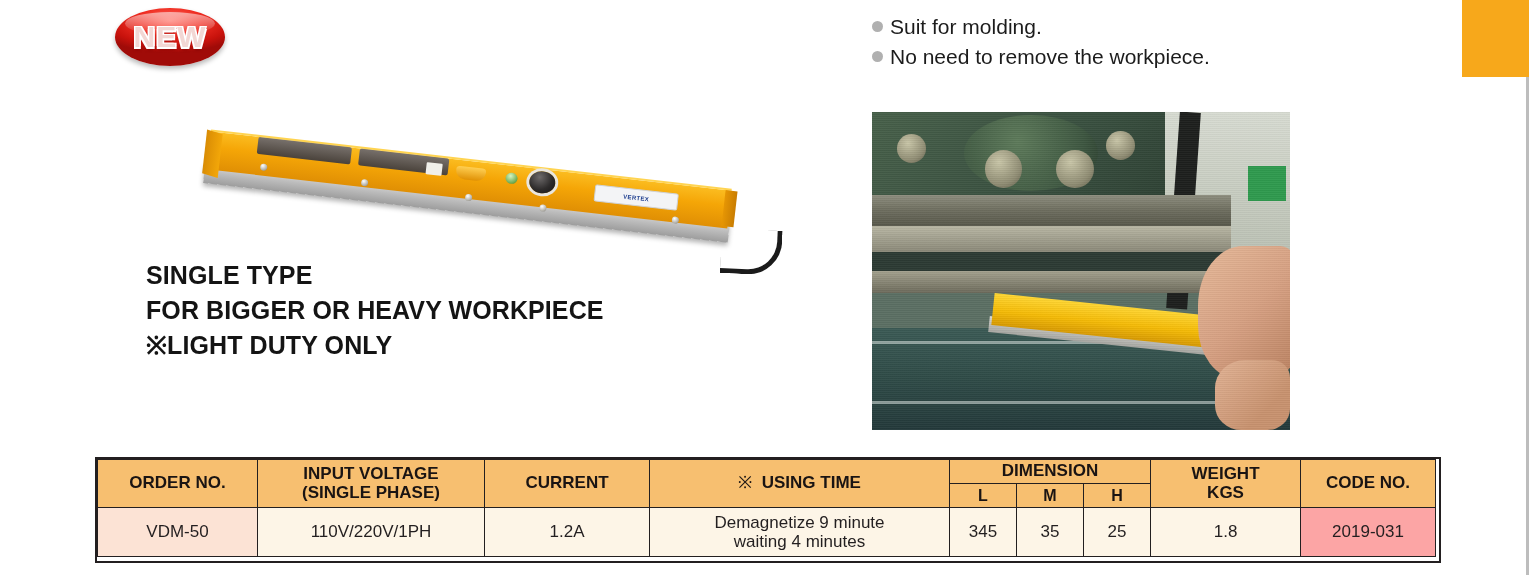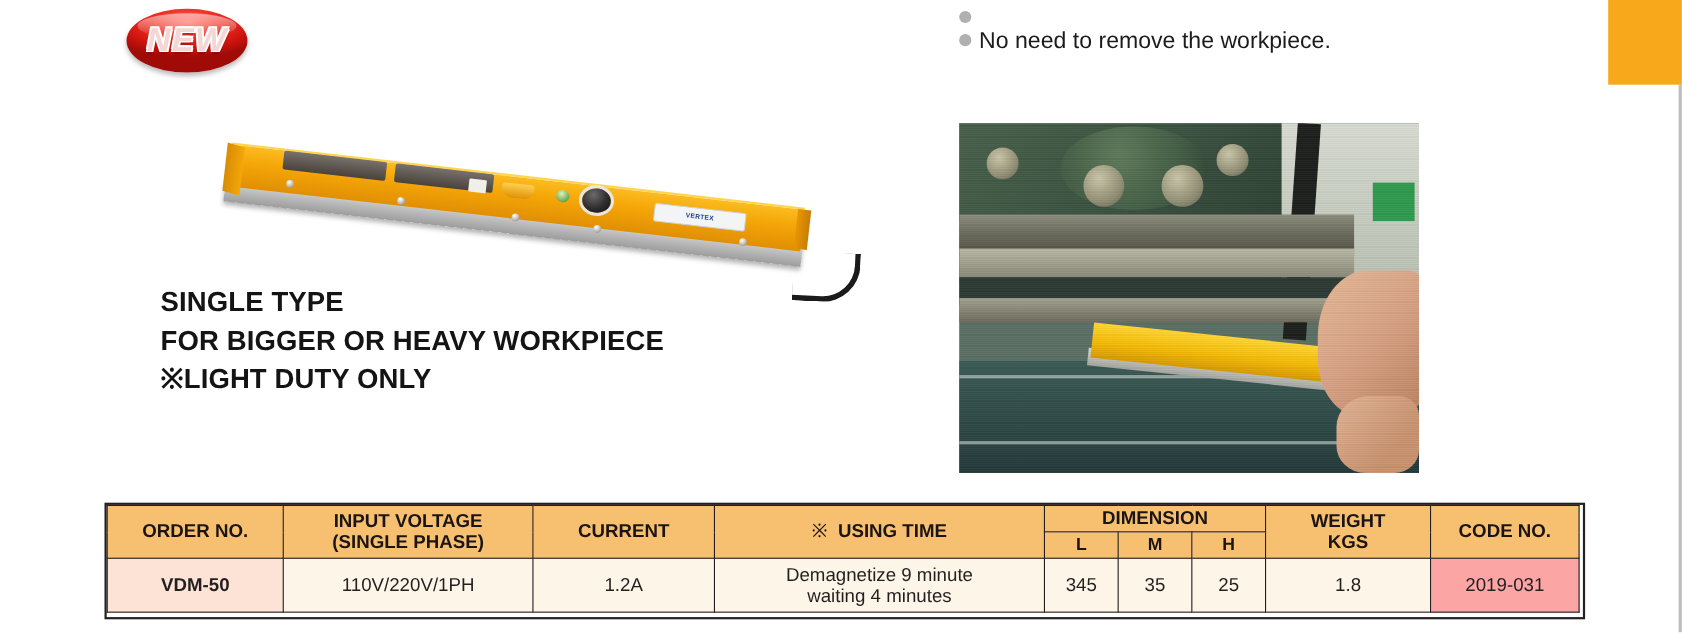--- a/index.html
+++ b/index.html
@@ -61,21 +61,20 @@
     pointer-events: none;
   }
   #new-badge .new-text {
     position: absolute;
     inset: 0;
     display: flex;
     align-items: center;
     justify-content: center;
     font-size: 30px;
     font-weight: bold;
-    font-style: italic;
     letter-spacing: 1px;
     color: #f2d7d4;
     text-shadow:
       -1.5px -1.5px 0 #ffffff,
        1.5px -1.5px 0 #ffffff,
       -1.5px  1.5px 0 #ffffff,
        1.5px  1.5px 0 #ffffff,
        0 3px 3px rgba(120,0,0,0.65);
   }
 
@@ -391,21 +390,21 @@
   }
   #spec-table thead th.tall { height: 46px; }
   #spec-table thead th.grp  { height: 23px; }
   #spec-table thead th.sub  { height: 23px; font-size: 16px; }
   #spec-table tbody td {
     background: #fdf5e7;
     height: 48px;
     font-size: 17px;
     color: #231f20;
   }
-  #spec-table tbody td.tinted { background: #fce3d5; font-weight: bold; color: #231f20; }
+  #spec-table tbody td.tinted { background: #fce3d5; font-weight: normal; color: #231f20; }
   #spec-table tbody td.tinted-plain { background: #fca5a5; font-weight: normal; }
   #spec-table .usingtime-cell { line-height: 1.12; }
   #spec-table .mark { font-weight: normal; }
   
   #table-frame {
     position: absolute;
     left: 95px;
     top: 457px;
     width: 1342px;
     height: 102px;
@@ -449,20 +448,21 @@
 
 <div id="headline">
   <div>SINGLE TYPE</div>
   <div>FOR BIGGER OR HEAVY WORKPIECE</div>
   <div>※LIGHT DUTY ONLY</div>
 </div>
 
 <div id="features">
   <div class="feat">
     <span class="dot"></span>
+    <span class="feat-text">Suit for molding.</span>
   </div>
   <div class="feat">
     <span class="dot"></span>
     <span class="feat-text">No need to remove the workpiece.</span>
   </div>
 </div>
 
 <div id="app-photo">
   <div class="sky"></div>
   <div class="wall"></div>

